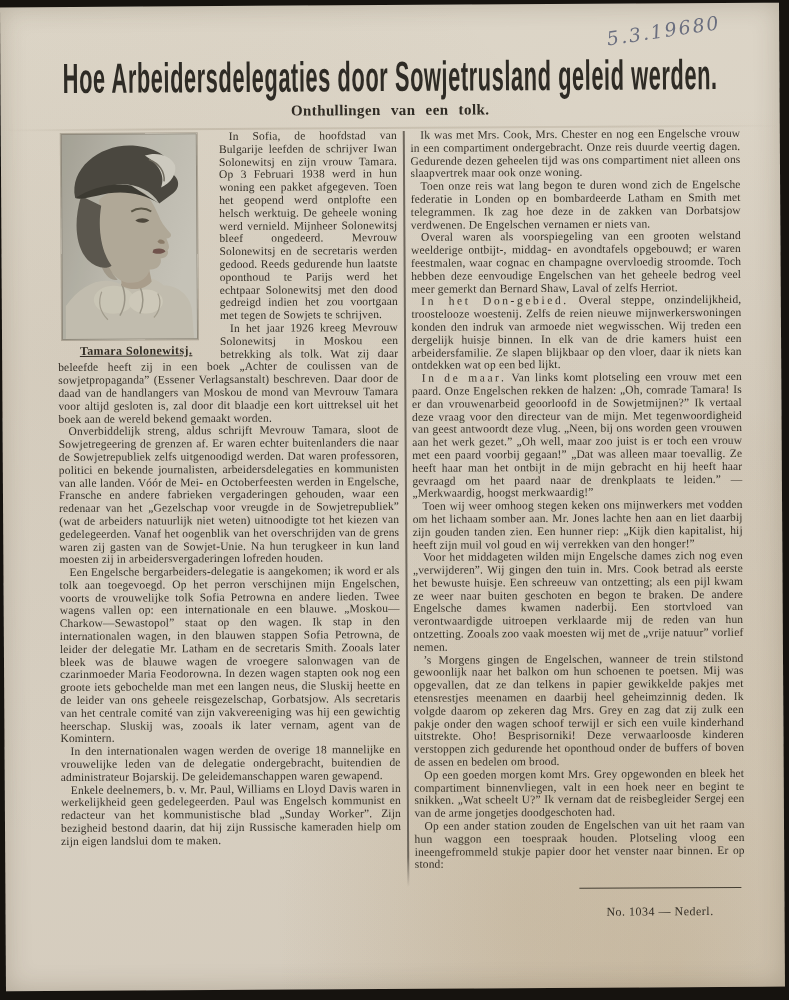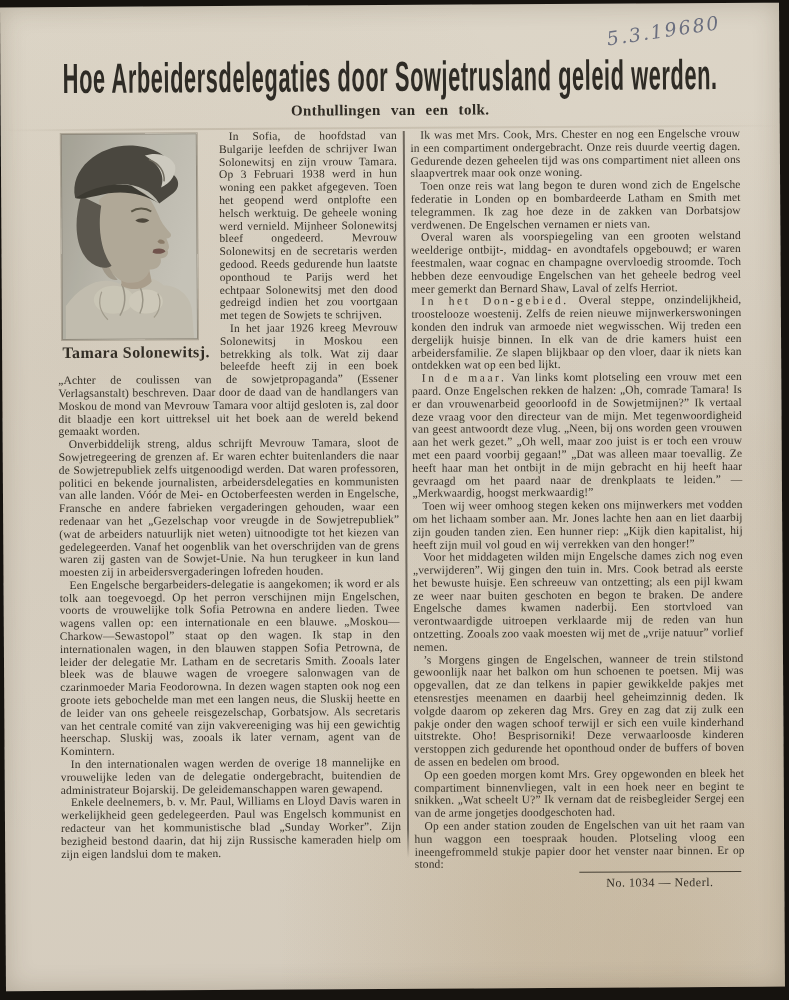--- a/index.html
+++ b/index.html
@@ -35,25 +35,25 @@
   .col-left{width:340px;}
   .col-right{width:330px;}
   .divider{width:1.5px;background:linear-gradient(#6e675c,#6e675c 96%,transparent);
            margin:2px 6px 34px 6px;}
   p.body{margin:0;font-size:11.5px;line-height:12.8px;text-align:justify;
          text-indent:10px;letter-spacing:.15px;color:#342f27;}
   .spaced-lead{letter-spacing:2.6px;}
   
   figure.photo-fig{float:left;width:148px;margin:3px 10px 2px 4px;padding:0;}
   .photo-frame{width:136px;height:206px;box-shadow:0 0 0 1px rgba(130,122,105,.5);}
-  figcaption{font-size:16px;font-weight:700;text-align:center;padding-top:4px;
-         letter-spacing:.4px;color:#332e26;}
+  figcaption{font-size:12px;font-weight:700;text-align:center;padding-top:4px;
+         letter-spacing:.4px;color:#332e26;text-decoration:underline;}
   
-  .footer{margin:2px 4px 0 auto;width:162px;border-top:1.2px solid #45403500;
-         border-top:1.2px solid #443e33;text-align:center;padding-top:3px;
+  .footer{margin:18px 4px 0 auto;width:162px;border-top:1.2px solid #45403500;
+         border-top:1.2px solid #443e33;text-align:center;padding-top:16px;
          font-size:12px;letter-spacing:.5px;color:#332e26;}
 </style>
 </head>
 <body>
 
 <div id="stage">
   <div id="paper">
 
     <div class="handwriting">5.3.19680</div>
 

